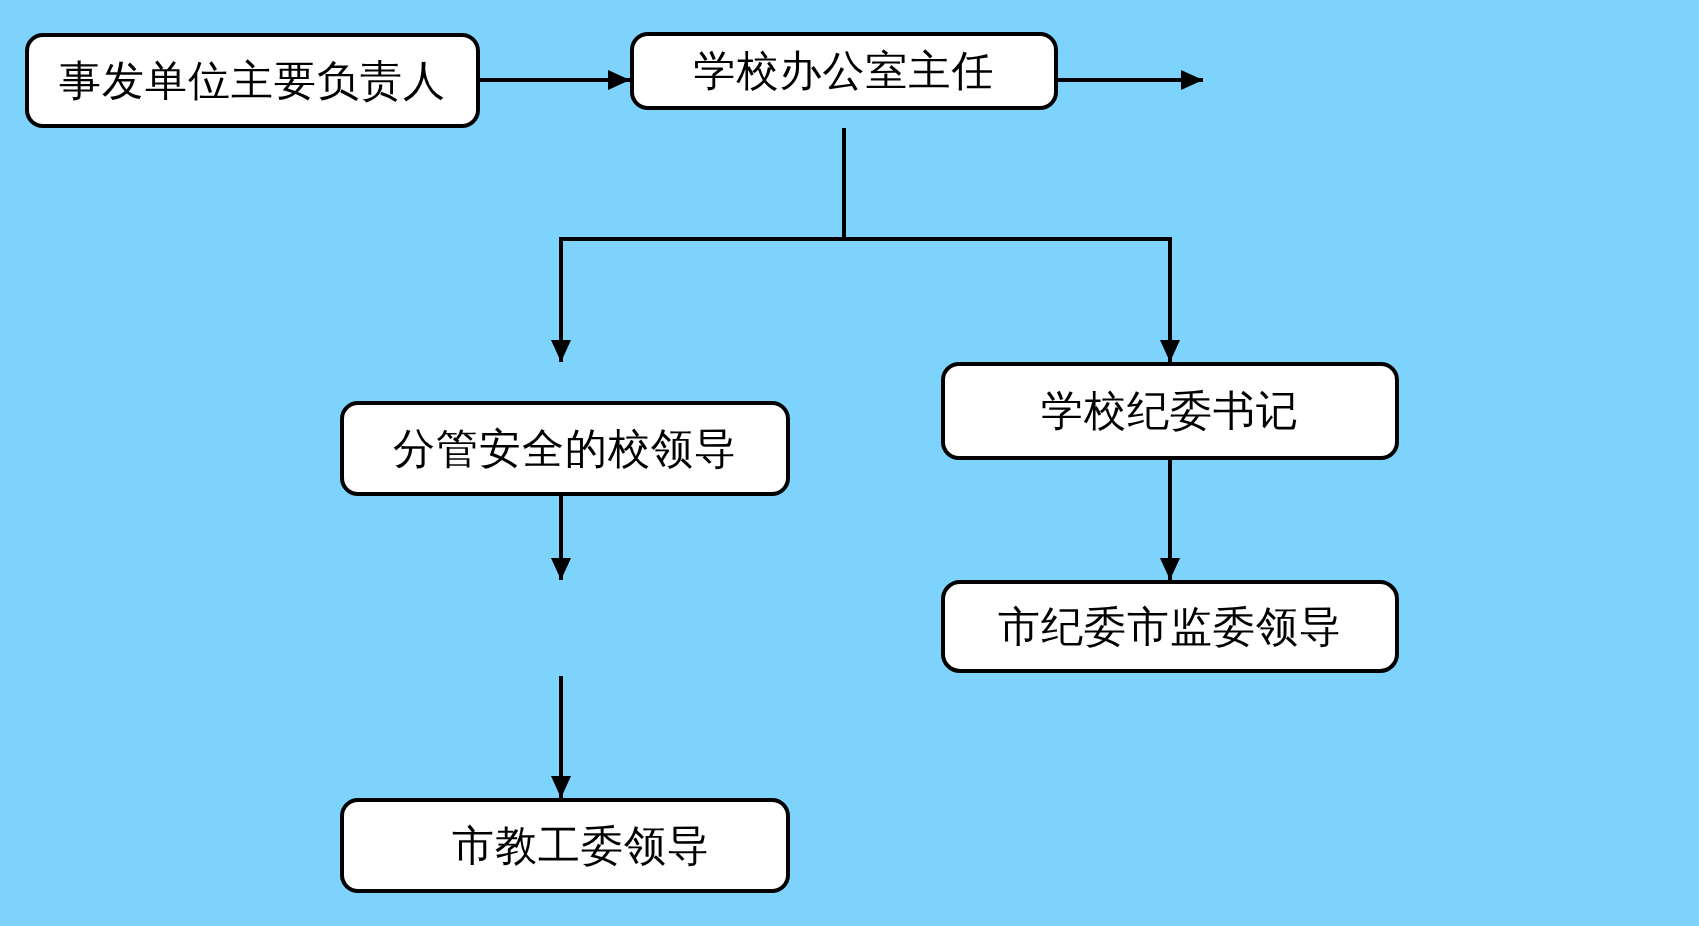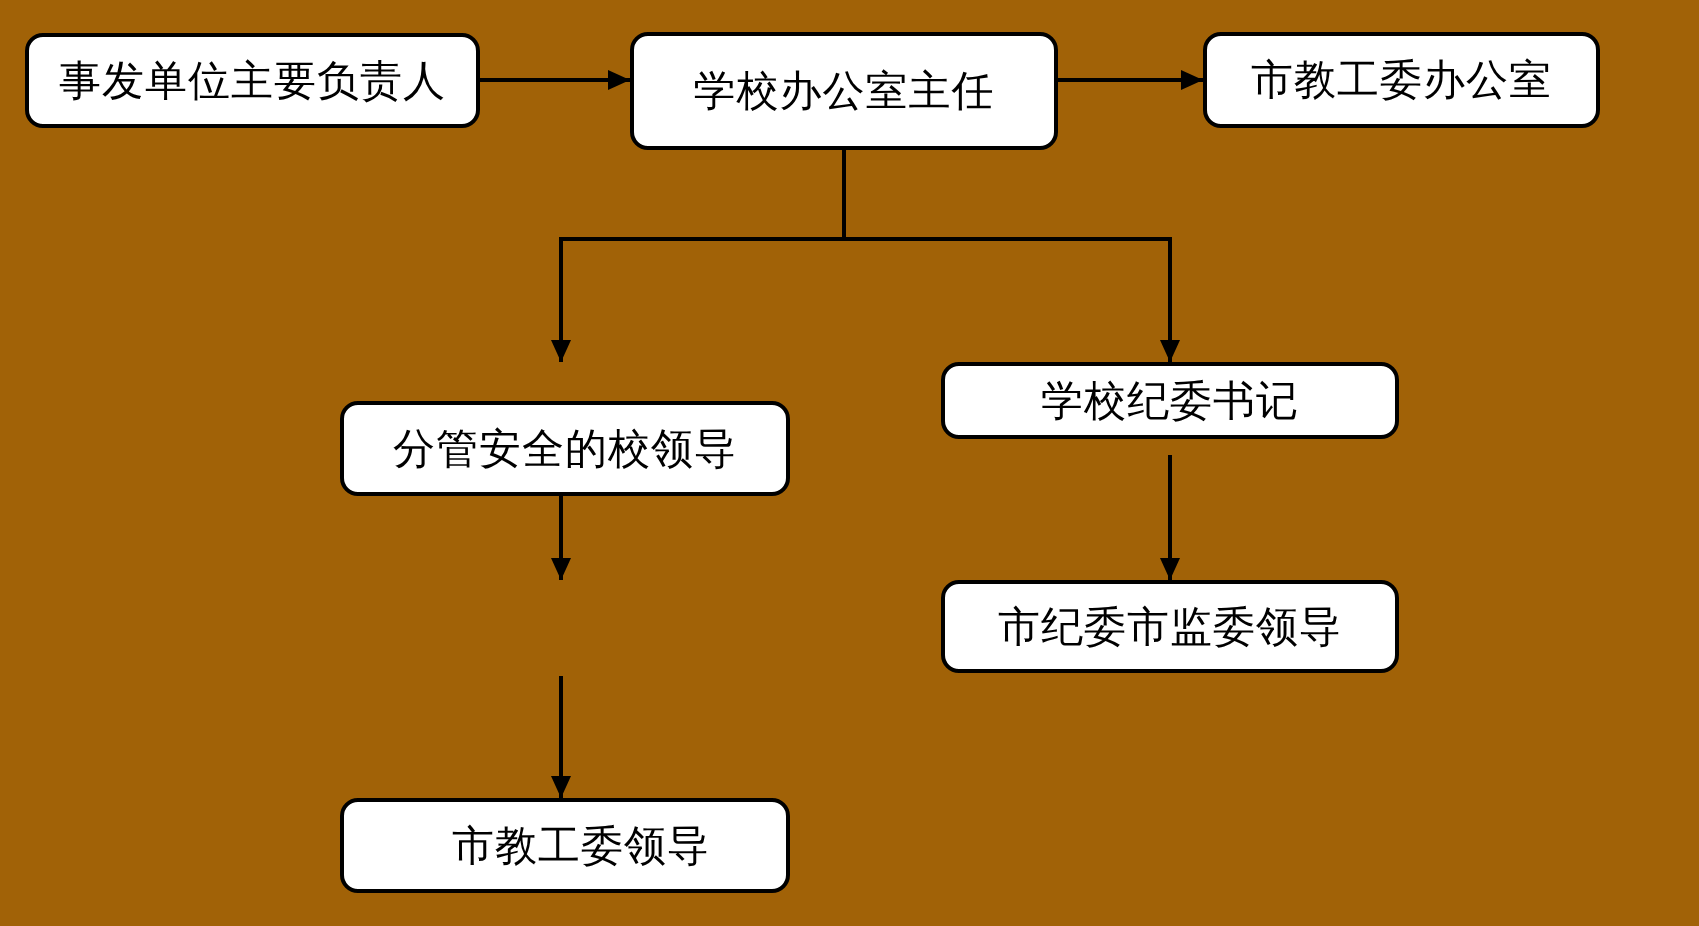--- a/index.html
+++ b/index.html
@@ -7,21 +7,21 @@
     padding: 0;
     background: #ffffff;
   }
   body {
     font-family: "DejaVu Sans", "Liberation Sans", sans-serif;
   }
   .canvas {
     position: relative;
     width: 1699px;
     height: 926px;
-    background: #a16207;
+    background: #7dd3fc;
     overflow: hidden;
   }
   .connectors {
     position: absolute;
     left: 0;
     top: 0;
     width: 1699px;
     height: 926px;
   }
   .connectors line {
@@ -40,26 +40,26 @@
     display: flex;
     align-items: center;
     justify-content: center;
     font-size: 42px;
     color: #000000;
     white-space: nowrap;
     letter-spacing: 1px;
   }
   
   .n0 { left: 25px;   top: 33px;  width: 455px; height: 95px; }
-  .n1 { left: 630px;  top: 32px;  width: 428px; height: 118px; }
+  .n1 { left: 630px;  top: 32px;  width: 428px; height: 78px; }
   .n2 { left: 1203px; top: 32px;  width: 397px; height: 96px; }
   .n3 { left: 340px;  top: 362px; width: 450px; height: 95px; margin-top: 39px; }
-  .n4 { left: 941px;  top: 362px; width: 458px; height: 77px; }
+  .n4 { left: 941px;  top: 362px; width: 458px; height: 98px; }
   .n5 { left: 340px;  top: 580px; width: 450px; height: 96px; }
-  .n6 { left: 941px;  top: 580px; width: 458px; height: 93px; }
+  .n6 { left: 941px;  top: 580px; width: 458px; height: 93px; border-radius: 19px; }
   .n7 { left: 340px;  top: 798px; width: 450px; height: 95px; padding-left: 32px; }
 </style>
 </head>
 <body>
 
 <div class="canvas">
 
   <svg class="connectors" viewBox="0 0 1699 926" xmlns="http://www.w3.org/2000/svg">
     <defs>
       <marker id="arrowhead" markerUnits="userSpaceOnUse" markerWidth="22" markerHeight="20" viewBox="0 0 11 10" refX="11" refY="5" orient="auto">
@@ -78,21 +78,20 @@
     <line x1="561" y1="457" x2="561" y2="580" marker-end="url(#arrowhead)"></line>
     <line x1="561" y1="676" x2="561" y2="798" marker-end="url(#arrowhead)"></line>
 
     <line x1="1170" y1="455" x2="1170" y2="580" marker-end="url(#arrowhead)"></line>
   </svg>
 
   <div class="node n0">事发单位主要负责人</div>
 
   <div class="node n1">学校办公室主任</div>
 
-  <div class="node n2">市教工委办公室</div>
 
   <div class="node n3">分管安全的校领导</div>
 
   <div class="node n4">学校纪委书记</div>
 
 
   <div class="node n6">市纪委市监委领导</div>
 
   <div class="node n7">市教工委领导</div>
 

